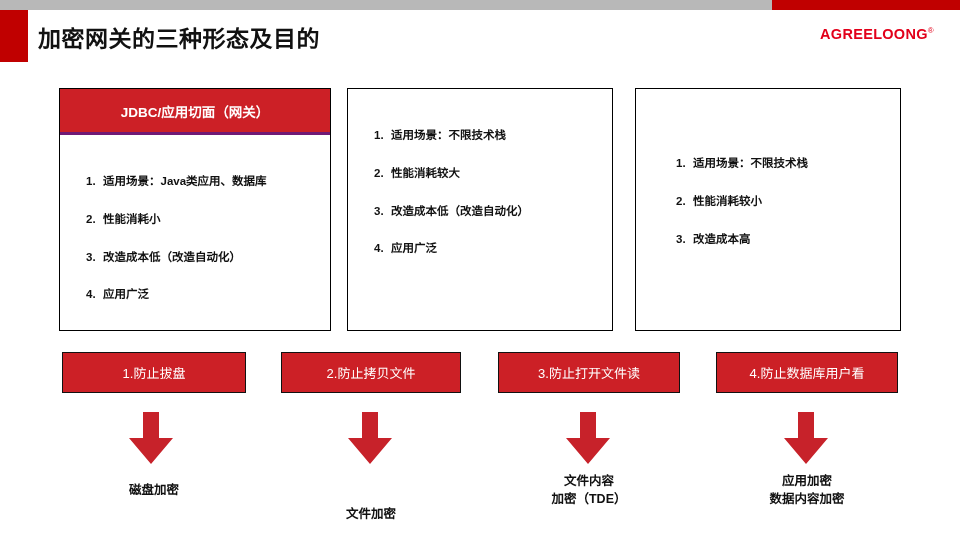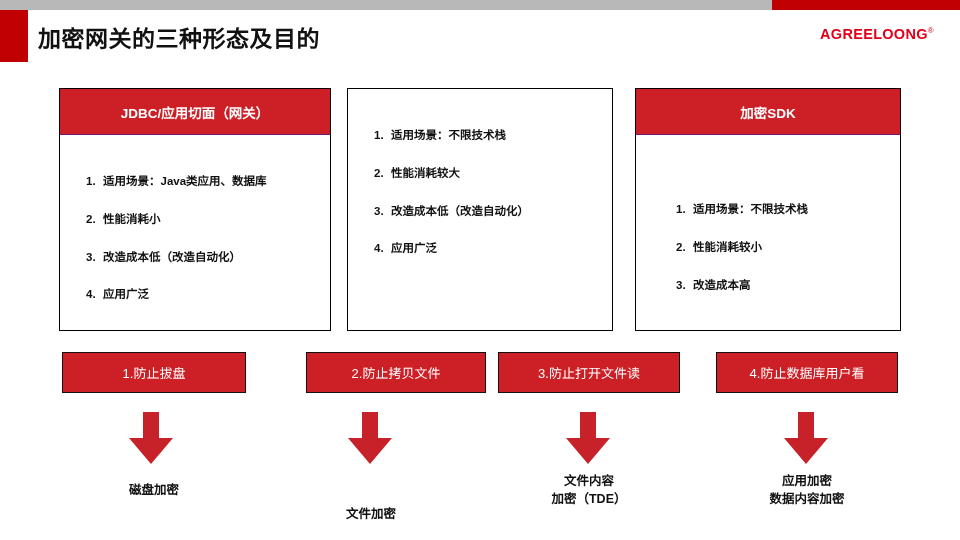--- a/index.html
+++ b/index.html
@@ -94,21 +94,21 @@
     box-sizing: border-box;
     height: 243px;
   }
   .card-c1 { left: 59px;  width: 272px; }
   .card-c2 { left: 347px; width: 266px; }
   .card-c3 { left: 635px; width: 266px; }
 
   .card-head {
     height: 46px;
     background: #cc2026;
-    border-bottom: 1px solid #701a75;
+    border-bottom: 3px solid #701a75;
     display: flex;
     align-items: center;
     justify-content: center;
     box-sizing: border-box;
   }
   .card-head-text {
     color: #ffffff;
     font-size: 13.5px;
     font-weight: bold;
     white-space: nowrap;
@@ -160,21 +160,21 @@
     align-items: center;
     justify-content: center;
   }
   .chip-text {
     color: #ffffff;
     font-size: 13px;
     font-weight: normal;
     white-space: nowrap;
   }
   .chip-0 { left: 62px;  width: 184px; }
-  .chip-1 { left: 281px; width: 180px; margin-left: 25px; }
+  .chip-1 { left: 281px; width: 180px; }
   .chip-2 { left: 498px; width: 182px; }
   .chip-3 { left: 716px; width: 182px; }
 
   
   .arrow {
     position: absolute;
     width: 44px;
     height: 52px;
   }
   .arrow-0 { top: 412px; left: 129px; }
@@ -231,23 +231,20 @@
         <ul class="card-list">
           <li><span class="li-num">1.</span><span>适用场景：不限技术栈</span></li>
           <li><span class="li-num">2.</span><span>性能消耗较大</span></li>
           <li><span class="li-num">3.</span><span>改造成本低（改造自动化）</span></li>
           <li><span class="li-num">4.</span><span>应用广泛</span></li>
         </ul>
       </div>
     </div>
 
     <div class="card card-c3">
-      <div class="card-head">
-        <span class="card-head-text">加密SDK</span>
-      </div>
       <div class="card-body pad-top-c">
         <ul class="card-list">
           <li><span class="li-num">1.</span><span>适用场景：不限技术栈</span></li>
           <li><span class="li-num">2.</span><span>性能消耗较小</span></li>
           <li><span class="li-num">3.</span><span>改造成本高</span></li>
         </ul>
       </div>
     </div>
 
   </div>

